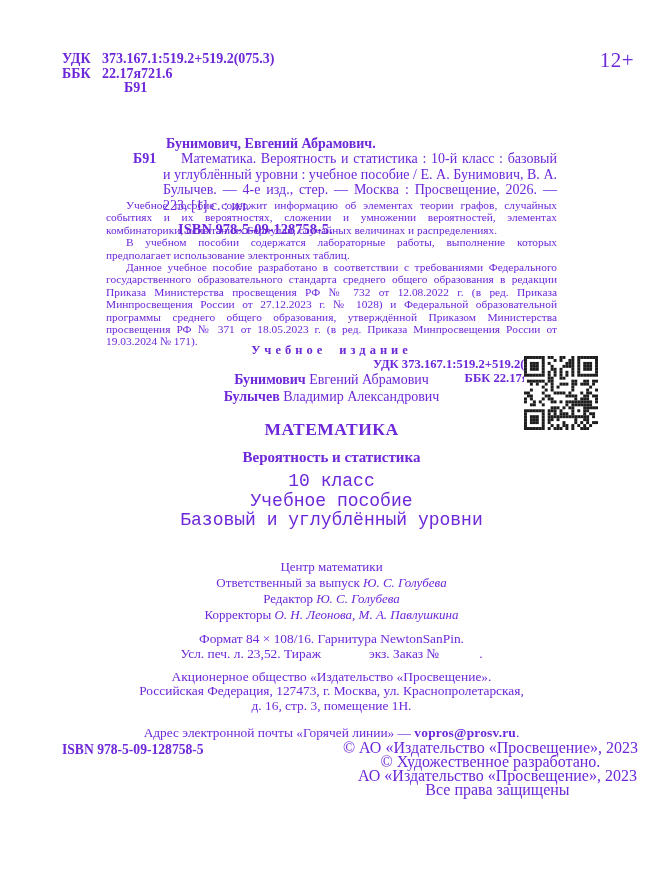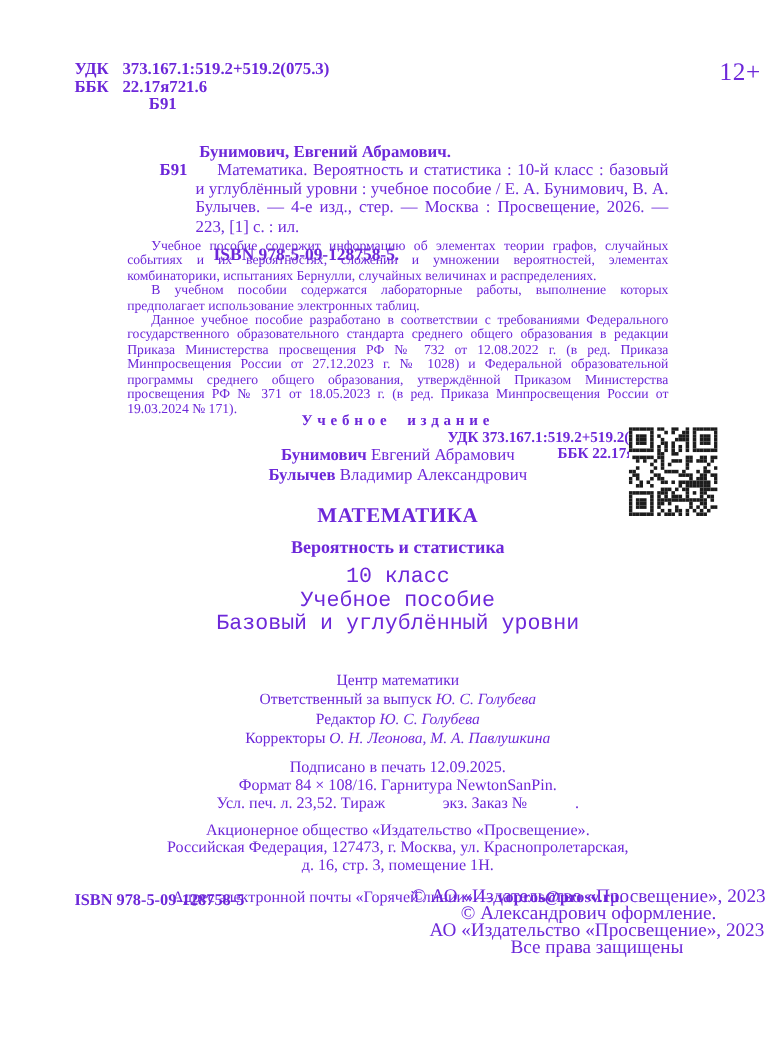--- a/index.html
+++ b/index.html
@@ -13,21 +13,21 @@
     color:#6d28d9;
     padding-left:22px;
     -webkit-font-smoothing:antialiased;
   }
   
   .top-codes{position:absolute;top:52px;left:62px;font-size:14px;font-weight:bold;line-height:14.5px;}
   .top-codes .lbl{display:inline-block;width:40px;}
   .top-codes .author-code{margin-left:62px;}
   .age-badge{position:absolute;top:48px;right:38px;font-size:21px;letter-spacing:0.5px;}
   
-  .card{position:absolute;top:120px;left:163px;width:394px;font-size:14px;line-height:15.4px;}
+  .card{position:absolute;top:136px;left:163px;width:394px;font-size:14px;line-height:15.4px;}
   .card-author{font-weight:bold;margin-left:3px;}
   .card-body{position:relative;text-align:justify;}
   .card-body .desc{margin:0;text-indent:18px;}
   .hang-code{position:absolute;left:-30px;top:0;font-weight:bold;}
   .card-isbn{font-weight:bold;margin-top:9px;margin-left:15px;font-size:14.5px;}
   
   .annotation{position:absolute;top:199px;left:106px;width:451px;font-size:11.4px;line-height:12.4px;text-align:justify;}
   .annotation p{margin:0;text-indent:20px;}
   .codes-footer{margin-top:9px;text-align:right;font-weight:bold;font-size:12.6px;line-height:14px;}
   
@@ -420,37 +420,36 @@
 
     <div class="center-line">Центр математики</div>
 
     <div class="staff">
       <div><span>Ответственный за выпуск</span> <i>Ю. С. Голубева</i></div>
       <div><span>Редактор</span> <i>Ю. С. Голубева</i></div>
       <div><span>Корректоры</span> <i>О. Н. Леонова, М. А. Павлушкина</i></div>
     </div>
 
     <div class="print-info">
-      <div>Подписано в печать 12.09.2025.</div>
       <div>Формат 84 × 108/16. Гарнитура NewtonSanPin.</div>
       <div><span>Усл. печ. л. 23,52. Тираж</span><span class="blank w48"></span><span>экз. Заказ №</span><span class="blank w40"></span><span>.</span></div>
     </div>
 
     <div class="publisher">
       <div>Акционерное общество «Издательство «Просвещение».</div>
       <div>Российская Федерация, 127473, г. Москва, ул. Краснопролетарская,</div>
       <div>д. 16, стр. 3, помещение 1Н.</div>
     </div>
 
     <div class="hotline"><span>Адрес электронной почты «Горячей линии» — </span><b>vopros@prosv.ru</b><span>.</span></div>
   </section>
 
   <footer class="footer">
     <div class="footer-isbn">ISBN 978-5-09-128758-5</div>
     <div class="copyright">
       <div>© АО «Издательство «Просвещение», 2023</div>
-      <div>© Александрович оформление.</div>
+      <div>© Художественное разработано.</div>
       <div class="indent">АО «Издательство «Просвещение», 2023</div>
       <div class="indent">Все права защищены</div>
     </div>
   </footer>
 
 </div>
 
 </body></html>

